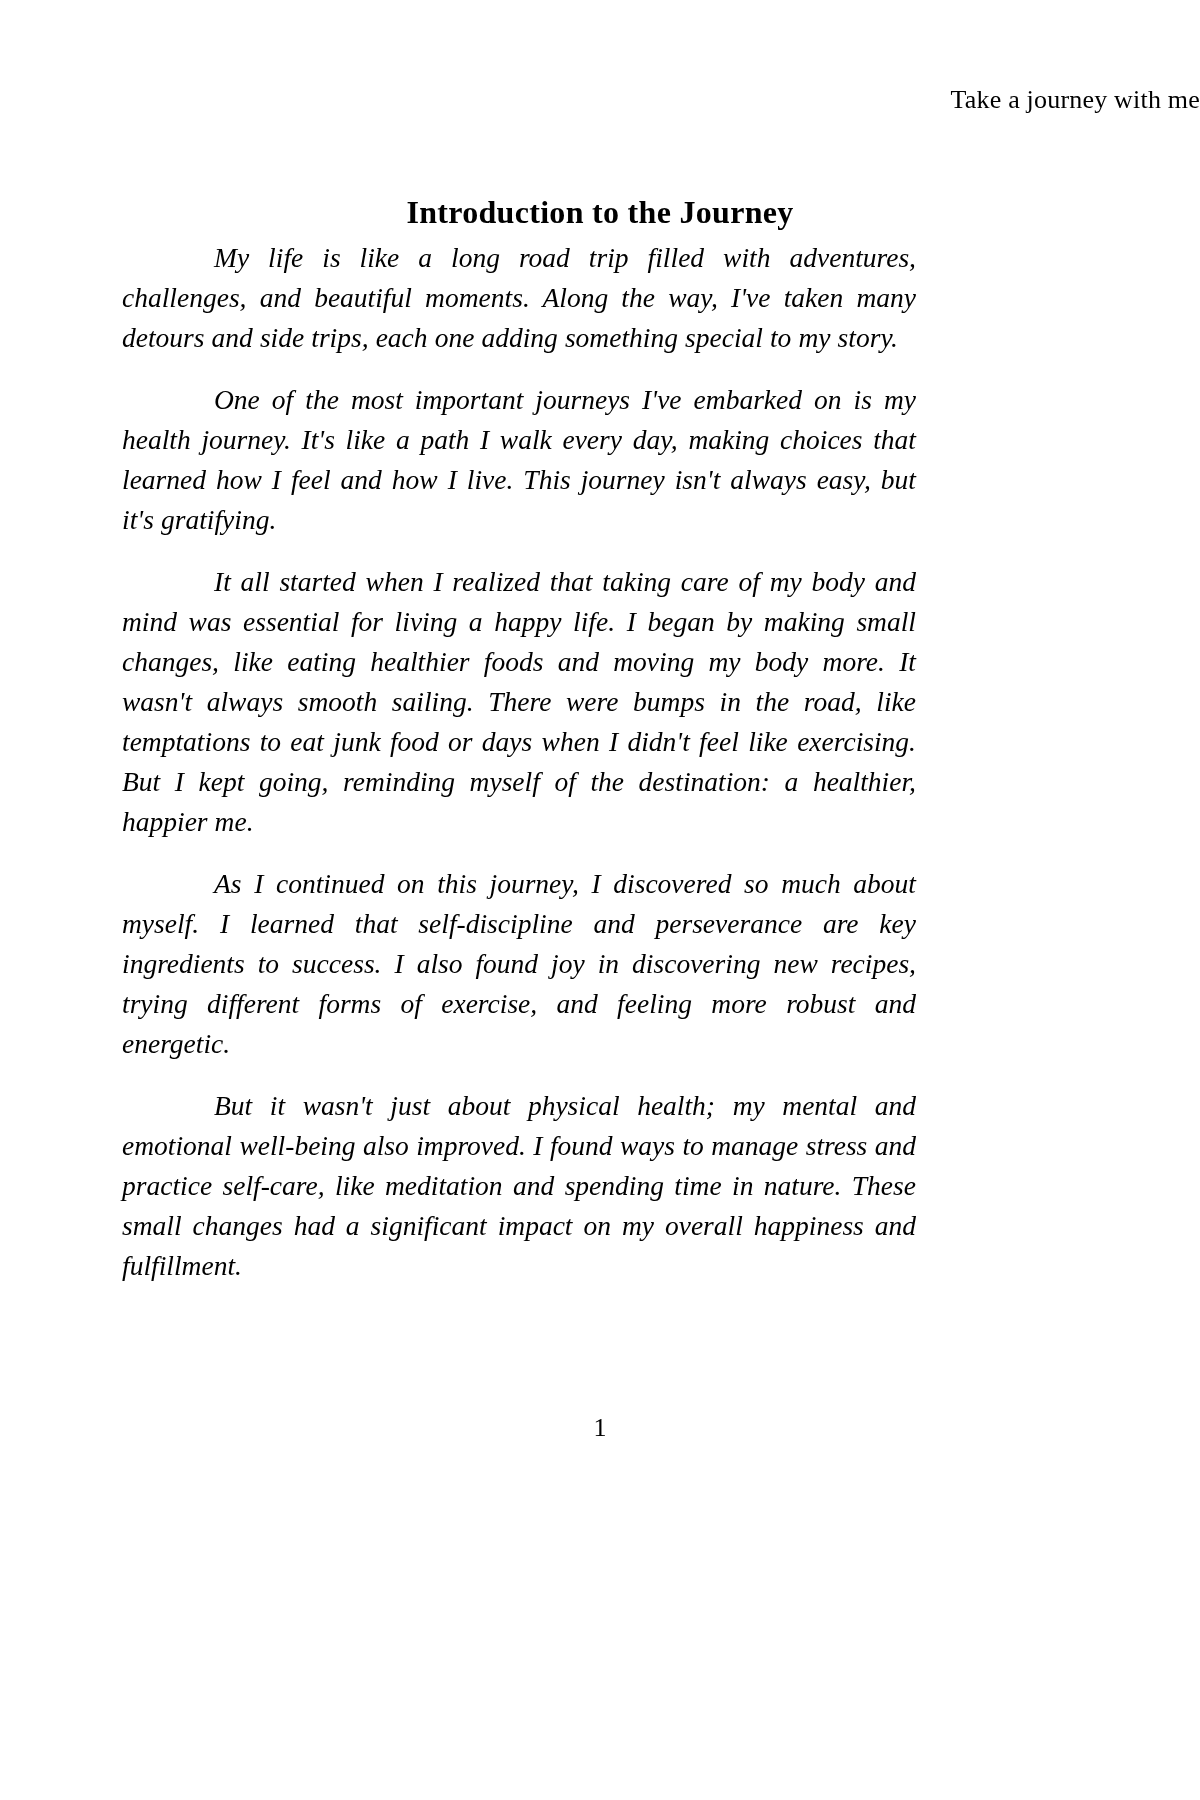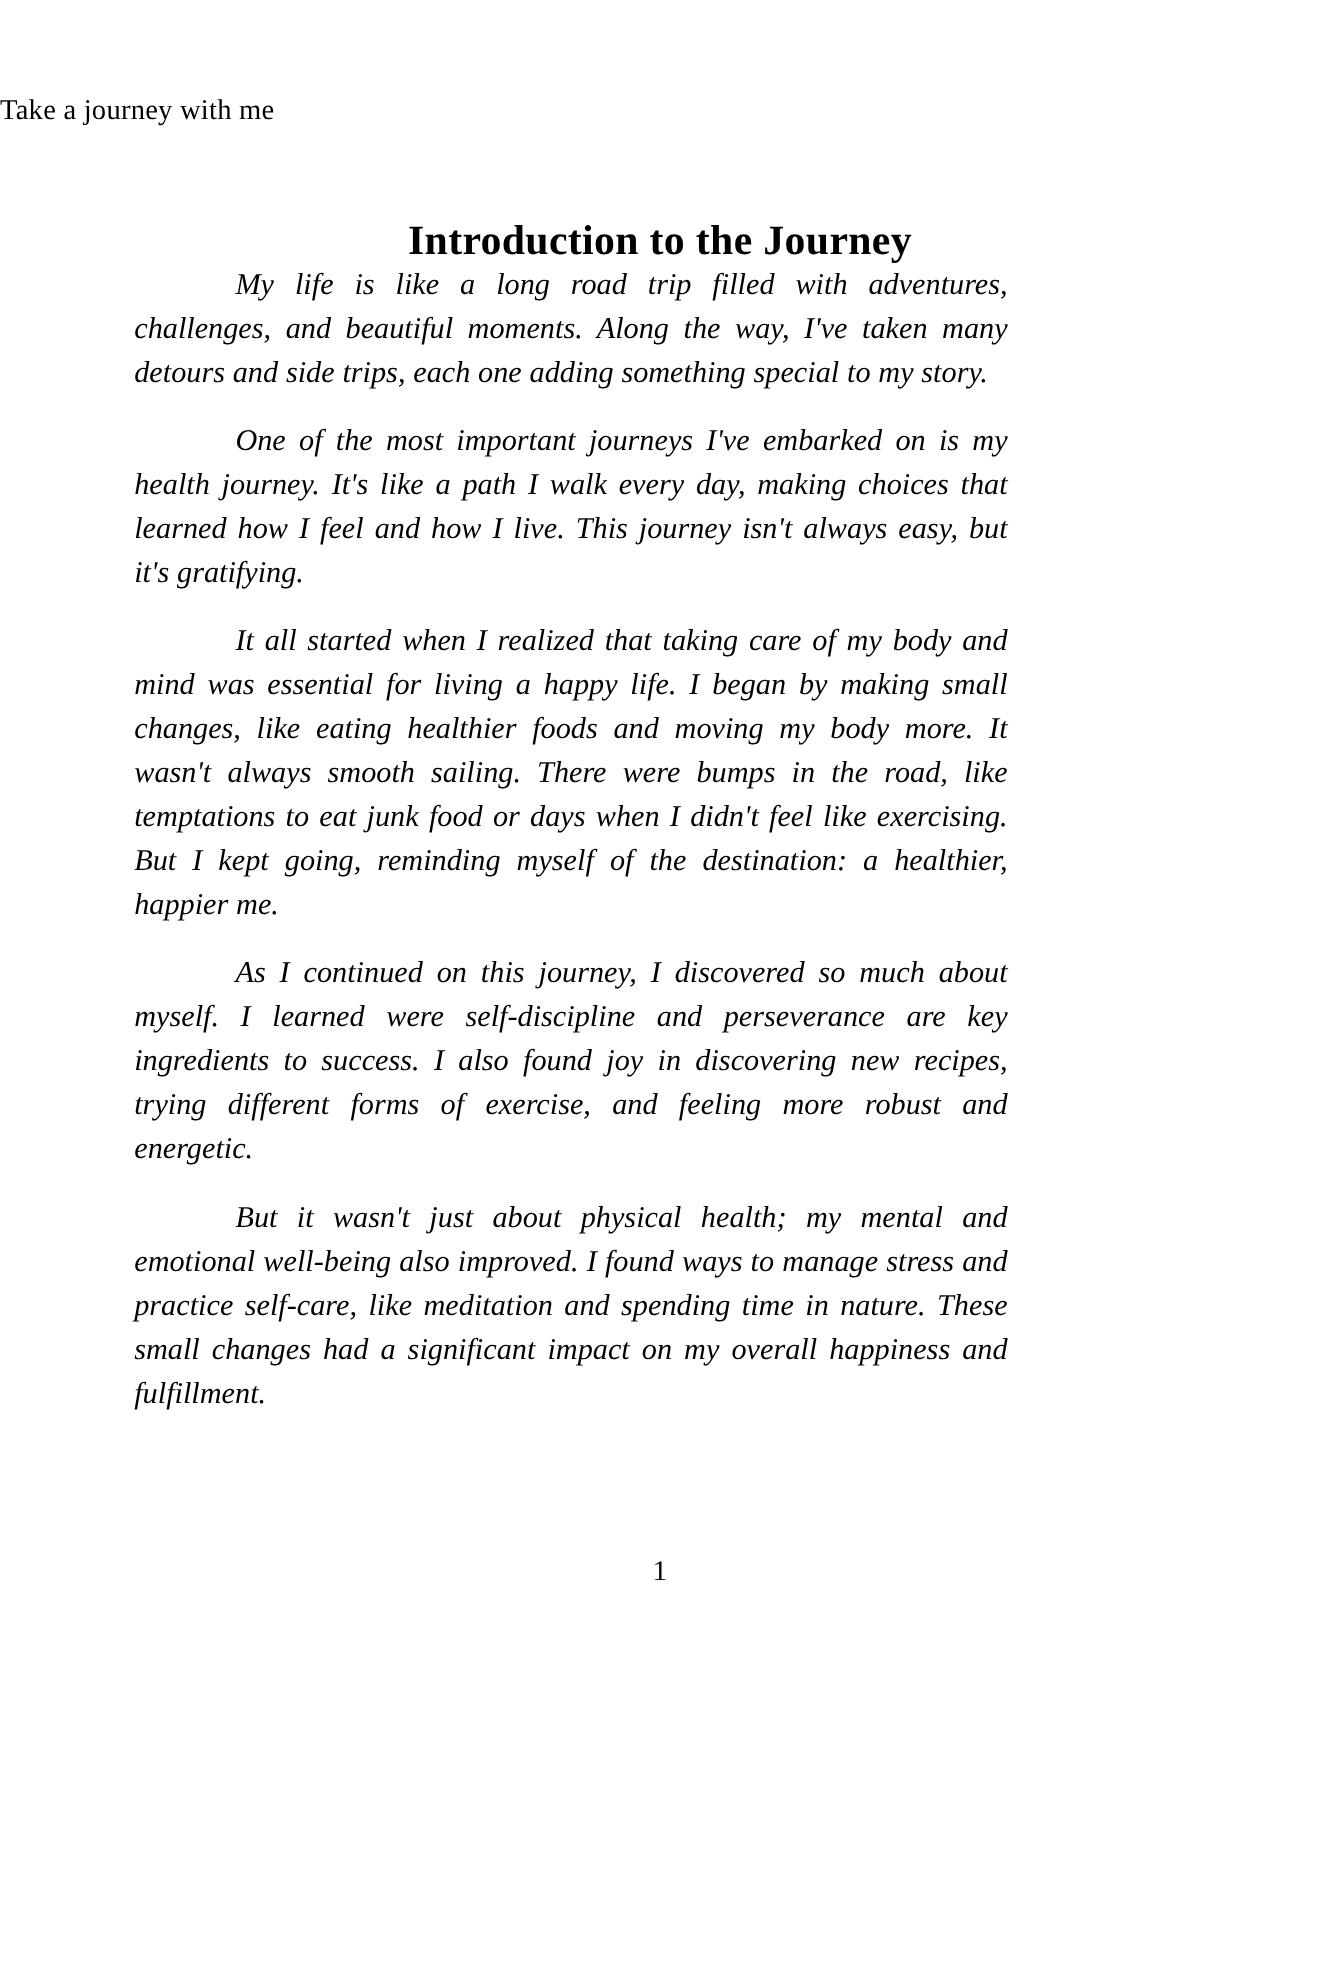--- a/index.html
+++ b/index.html
@@ -15,32 +15,32 @@
     box-sizing: border-box;
     font-family: "Liberation Serif", "DejaVu Serif", serif;
     color: #000000;
     overflow: hidden;
   }
   .running-header {
     position: absolute;
     top: 84px;
     left: 0;
     width: 1200px;
-    text-align: left;
+    text-align: right;
     font-size: 26px;
     line-height: 1.2;
     letter-spacing: 0.2px;
   }
   .doc-title {
     position: absolute;
     top: 172px;
     left: 0;
     width: 1200px;
     text-align: center;
-    font-size: 38px;
+    font-size: 32px;
     font-weight: bold;
     line-height: 1.2;
     letter-spacing: 0.3px;
   }
   .body-area {
     position: absolute;
     top: 238px;
     left: 122px;
     width: 794px;
   }
@@ -73,19 +73,19 @@
 <div class="page">
 
   <div class="running-header">Take a journey with me</div>
 
   <h1 class="doc-title">Introduction to the Journey</h1>
 
   <div class="body-area">
     <p class="para">My life is like a long road trip filled with adventures, challenges, and beautiful moments. Along the way, I've taken many detours and side trips, each one adding something special to my story.</p>
     <p class="para">One of the most important journeys I've embarked on is my health journey. It's like a path I walk every day, making choices that learned how I feel and how I live. This journey isn't always easy, but it's gratifying.</p>
     <p class="para">It all started when I realized that taking care of my body and mind was essential for living a happy life. I began by making small changes, like eating healthier foods and moving my body more. It wasn't always smooth sailing. There were bumps in the road, like temptations to eat junk food or days when I didn't feel like exercising. But I kept going, reminding myself of the destination: a healthier, happier me.</p>
-    <p class="para">As I continued on this journey, I discovered so much about myself. I learned were self-discipline and perseverance are key ingredients to success. I also found joy in discovering new recipes, trying different forms of exercise, and feeling more robust and energetic.</p>
+    <p class="para">As I continued on this journey, I discovered so much about myself. I learned that self-discipline and perseverance are key ingredients to success. I also found joy in discovering new recipes, trying different forms of exercise, and feeling more robust and energetic.</p>
     <p class="para">But it wasn't just about physical health; my mental and emotional well-being also improved. I found ways to manage stress and practice self-care, like meditation and spending time in nature. These small changes had a significant impact on my overall happiness and fulfillment.</p>
   </div>
 
   <div class="page-number">1</div>
 
 </div>
 
 </body></html>

